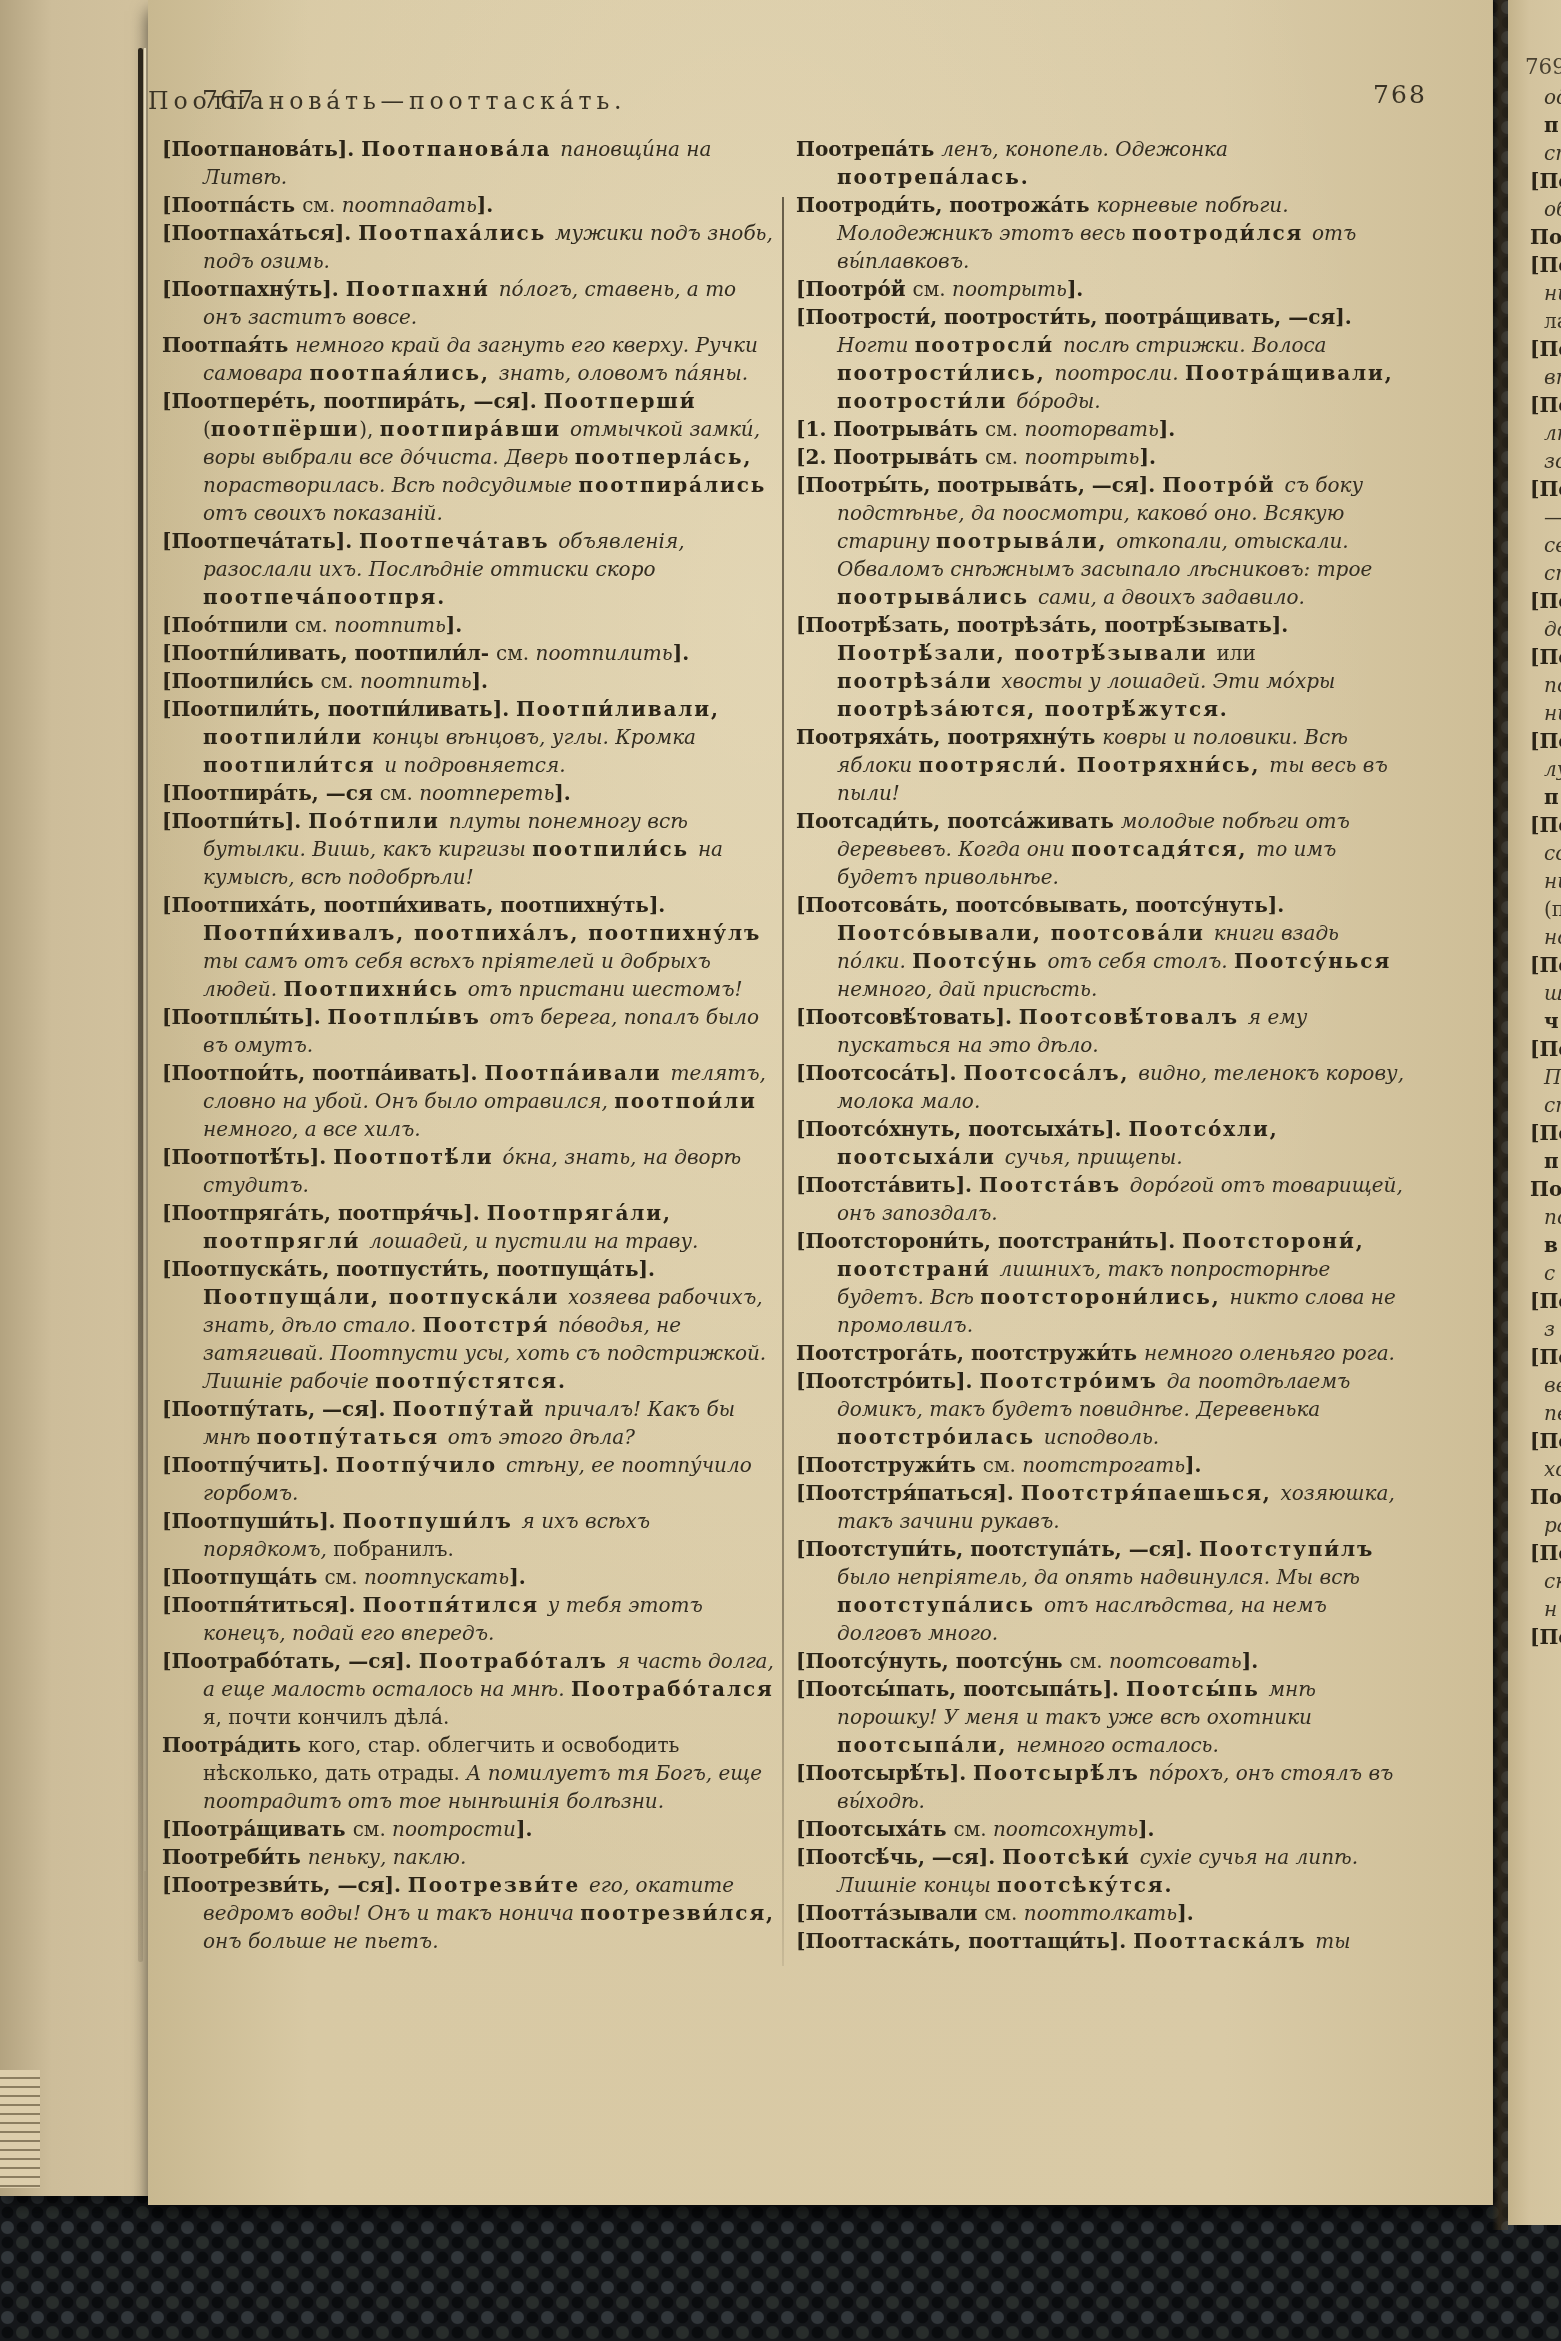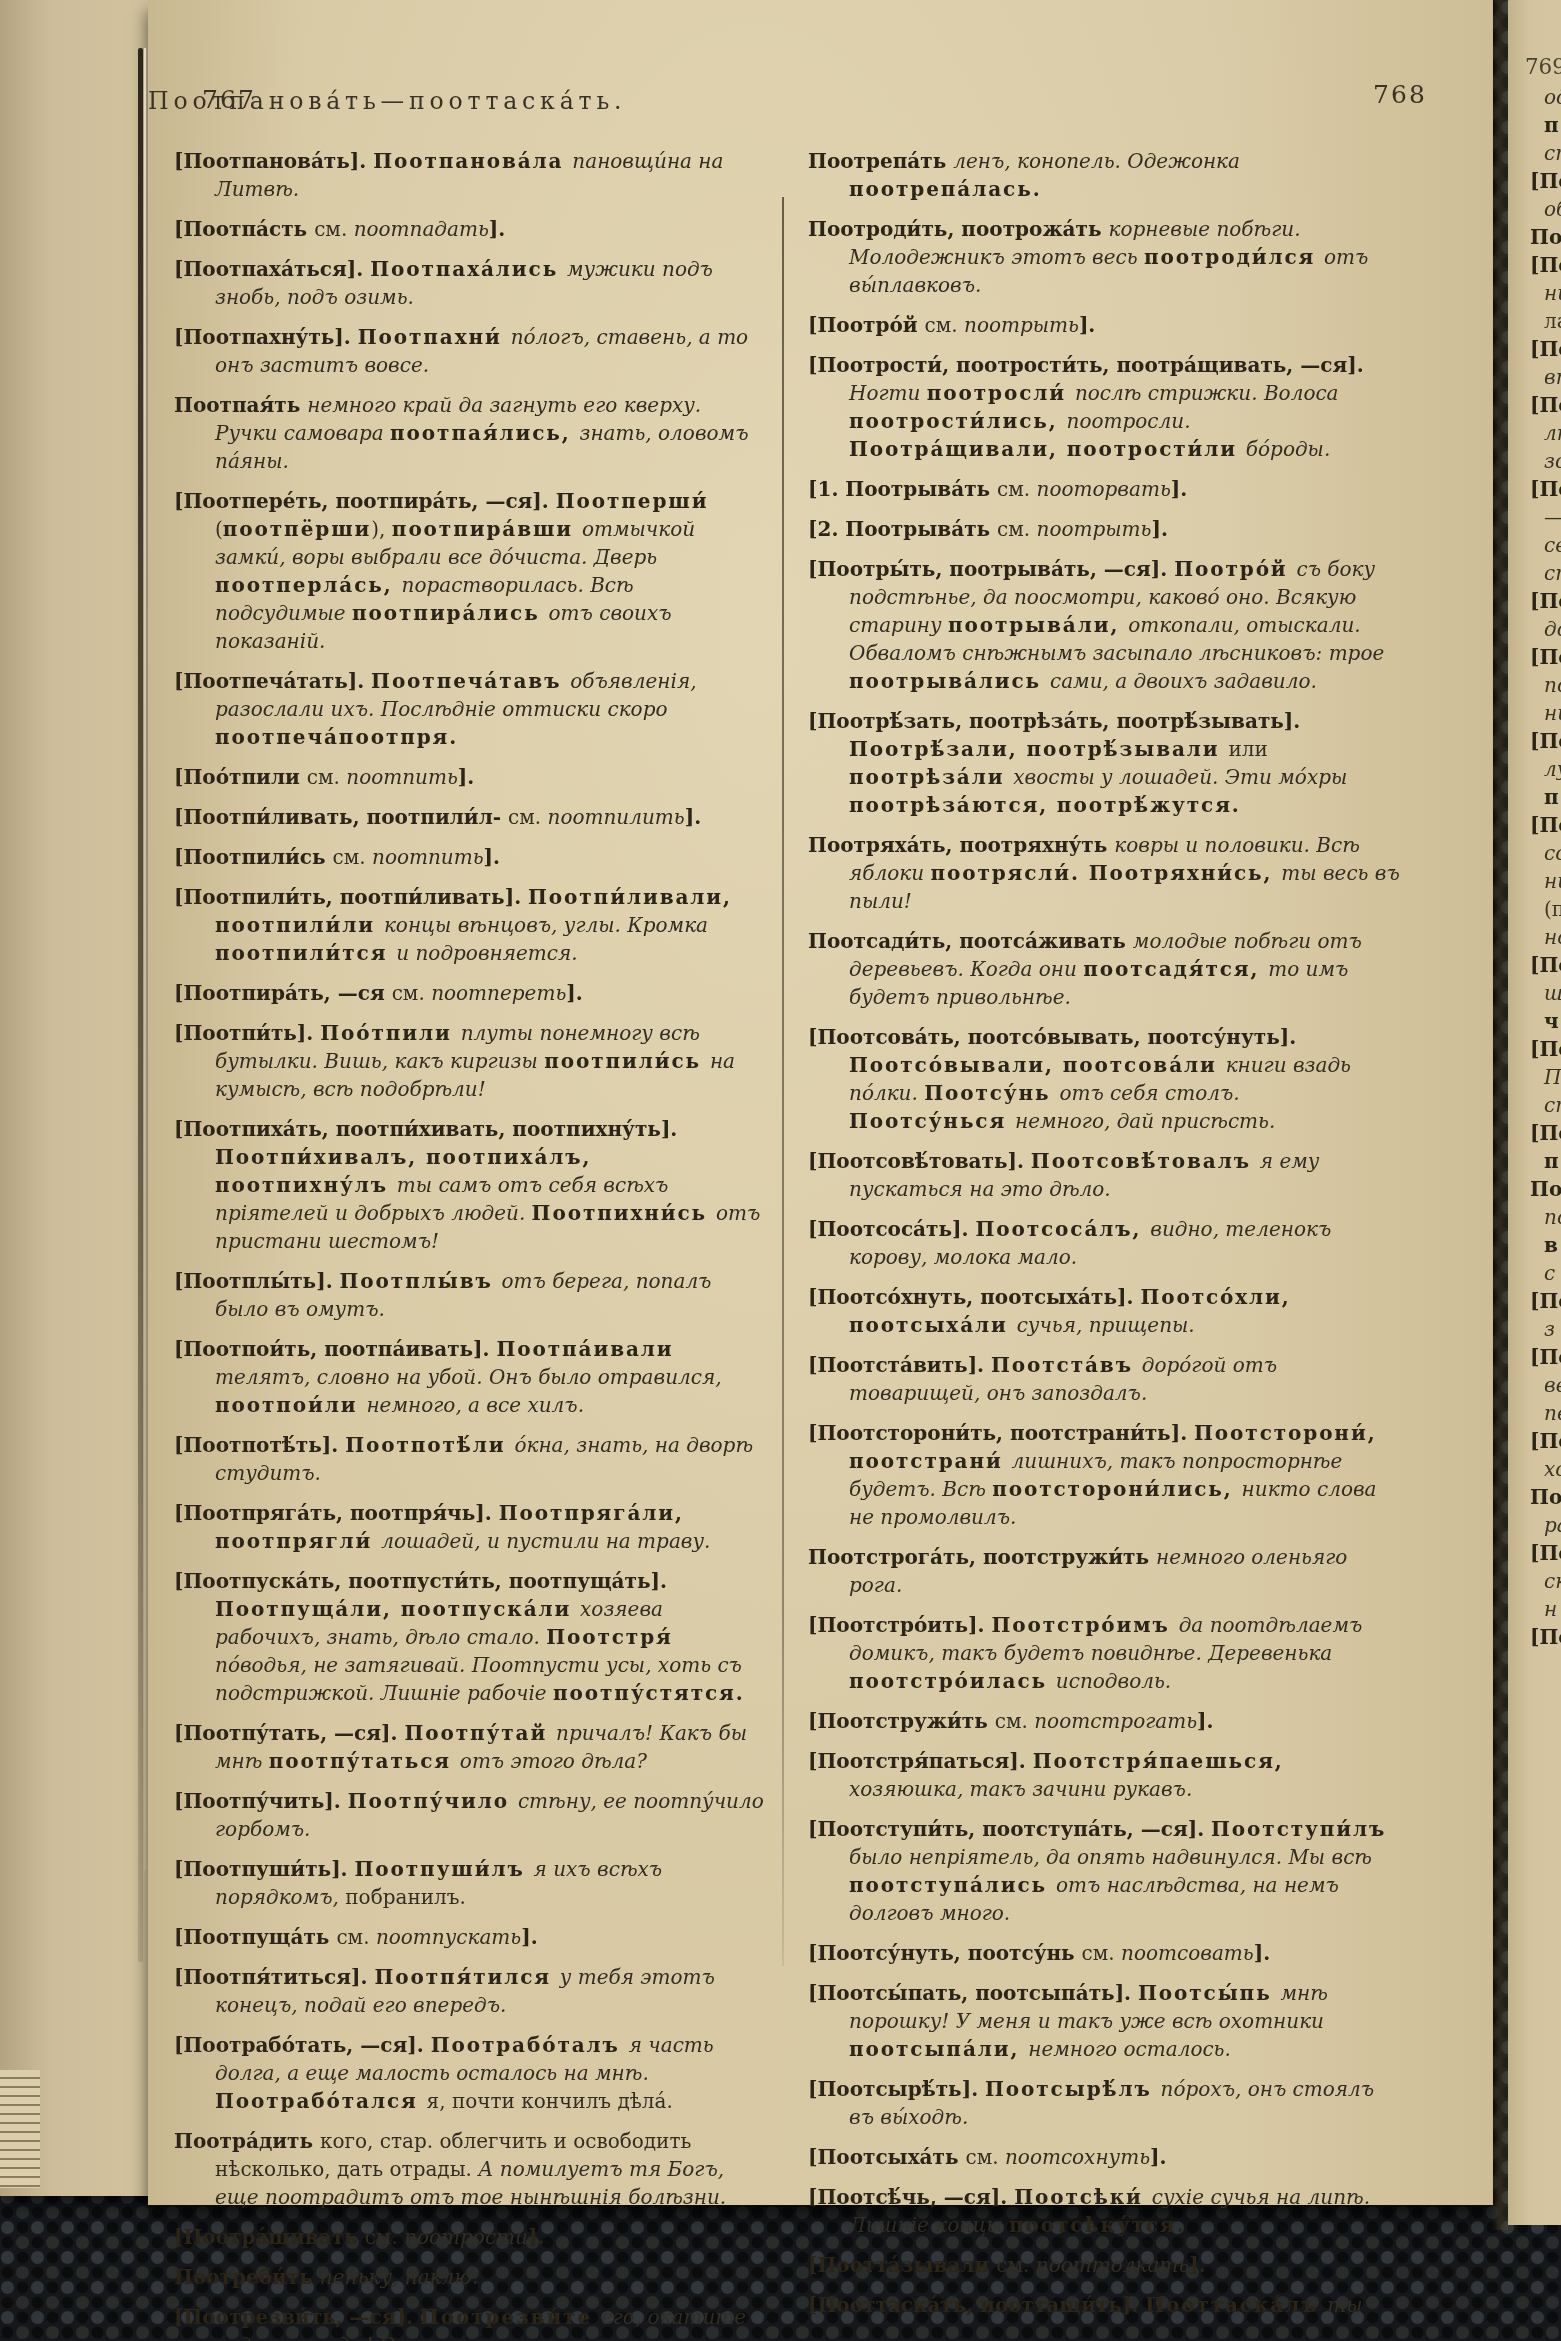--- a/index.html
+++ b/index.html
@@ -64,21 +64,21 @@
     position:absolute;top:135px;width:618px;
     font-size:20px;line-height:28px;color:#332d21;
     text-align:left;
   }
   .col-left{left:162px;}
   .col-right{left:796px;}
   .column-rule{
     position:absolute;left:782px;top:197px;width:1.6px;height:1769px;
     background:linear-gradient(to bottom, rgba(52,44,30,.7), rgba(52,44,30,.45) 80%, rgba(52,44,30,.1));
   }
-  .entry{margin:12px;padding-left:41px;text-indent:-41px;}
+  .entry{margin:0;padding-left:41px;text-indent:-41px;}
   .seg-b{font-weight:bold;color:#2b2417;}
   .seg-s{font-weight:bold;letter-spacing:1.9px;color:#2b2417;}
   .seg-i{font-style:italic;}
   .seg-n{}
   
   .next-col{
     position:absolute;left:1530px;top:85px;width:31px;overflow:hidden;
     font-size:20px;color:#3b3426;
   }
   .frag{height:28px;white-space:nowrap;}

